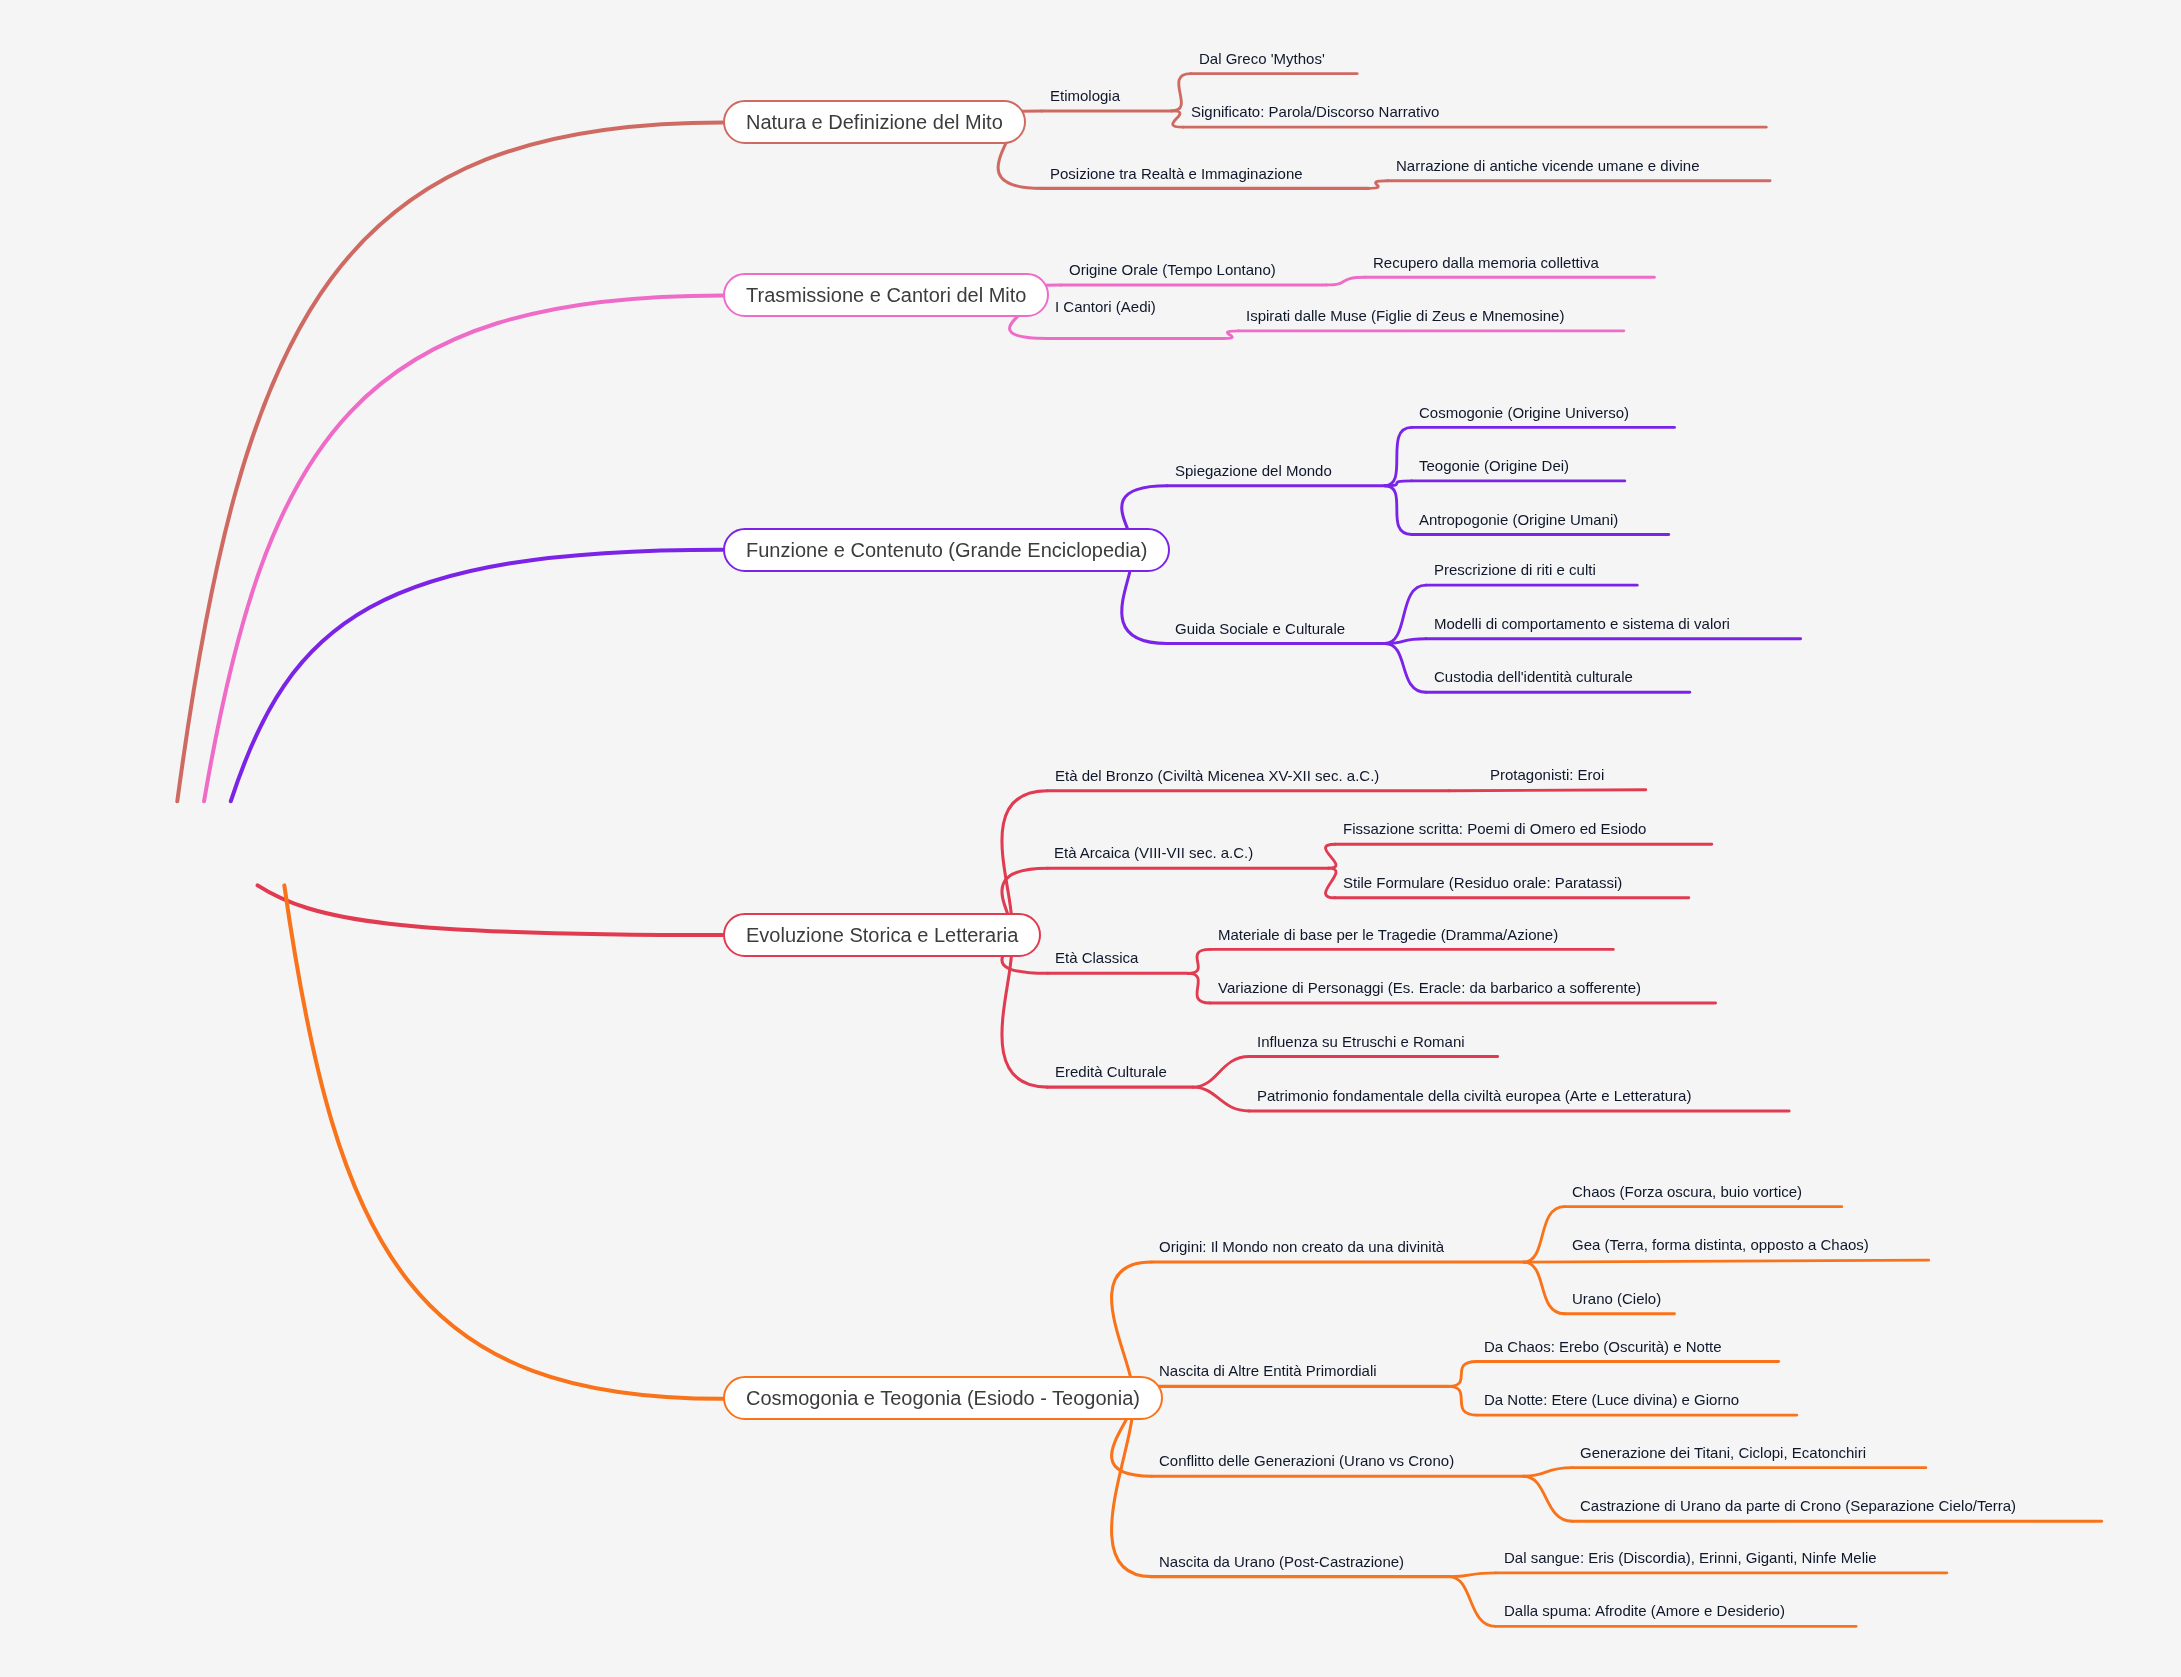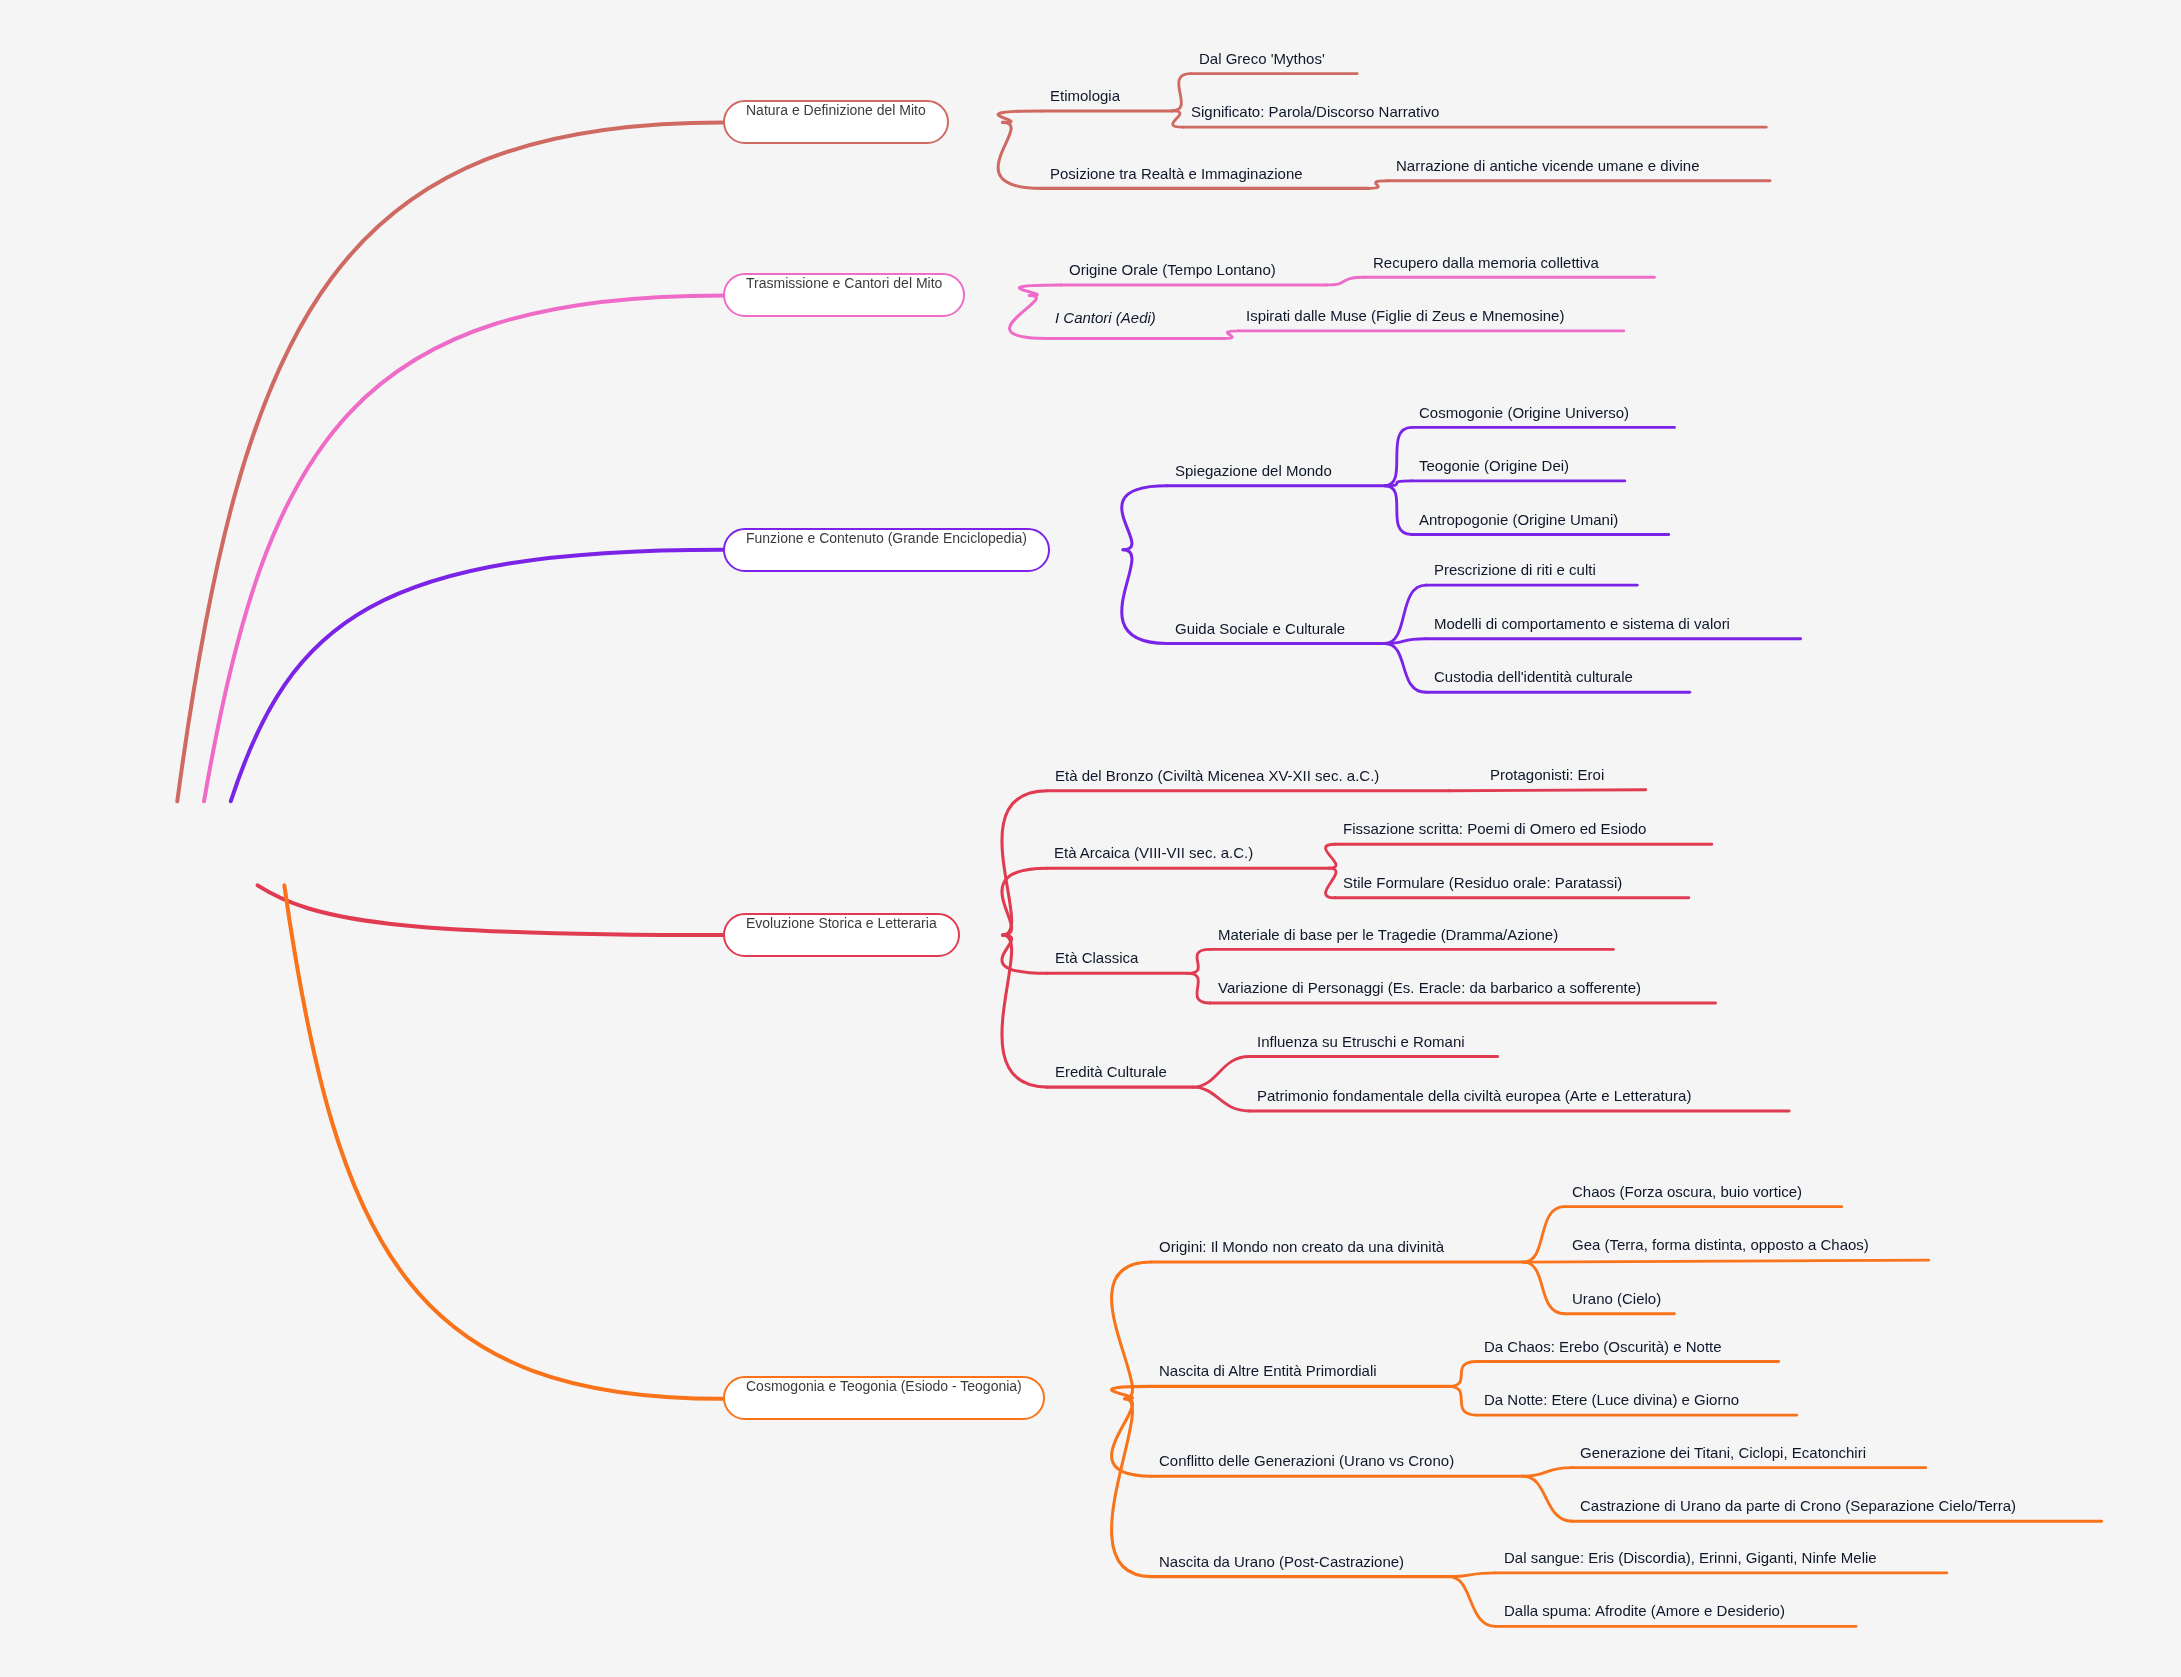--- a/index.html
+++ b/index.html
@@ -41,24 +41,24 @@
     white-space:nowrap;
   }
 
   
   .branch-node{
     position:absolute;
     background:#ffffff;
     border:2.9px solid #cccccc;
     border-radius:955px;
     box-sizing:border-box;
-    display:flex;align-items:flex-start;justify-content:center;
+    display:flex;align-items:center;justify-content:center;
     padding:0 21px;
     white-space:nowrap;
-    font-size:14px;
+    font-size:20px;
     color:#3c3c3c;
   }
 
   
   .leaf-label{
     position:absolute;
     white-space:nowrap;
     color:#0f172a;
     font-size:15px;
     line-height:1;
@@ -294,21 +294,21 @@
     <div class="leaf-label" style="left: 1050px; top: 103px;">Etimologia</div>
     <div class="leaf-label" style="left: 1199px; top: 66px;">Dal Greco 'Mythos'</div>
     <div class="leaf-label" style="left: 1191px; top: 119px;">Significato: Parola/Discorso Narrativo</div>
     <div class="leaf-label" style="left: 1050px; top: 181px;">Posizione tra Realtà e Immaginazione</div>
     <div class="leaf-label" style="left: 1396px; top: 173px;">Narrazione di antiche vicende umane e divine</div>
     <div class="branch-node" style="left: 723px; top: 273px; height: 44px; border-color: rgb(238, 108, 200);">
       <span>Trasmissione e Cantori del Mito</span>
     </div>
     <div class="leaf-label" style="left: 1069px; top: 277px;">Origine Orale (Tempo Lontano)</div>
     <div class="leaf-label" style="left: 1373px; top: 270px;">Recupero dalla memoria collettiva</div>
-    <div class="leaf-label" style="left: 1055px; top: 325px; font-style: italic;">I Cantori (Aedi)</div>
+    <div class="leaf-label" style="left: 1055px; top: 314px;">I Cantori (Aedi)</div>
     <div class="leaf-label" style="left: 1246px; top: 323px;">Ispirati dalle Muse (Figlie di Zeus e Mnemosine)</div>
     <div class="branch-node" style="left: 723px; top: 528px; height: 44px; border-color: rgb(123, 36, 232);">
       <span>Funzione e Contenuto (Grande Enciclopedia)</span>
     </div>
     <div class="leaf-label" style="left: 1175px; top: 478px;">Spiegazione del Mondo</div>
     <div class="leaf-label" style="left: 1419px; top: 420px;">Cosmogonie (Origine Universo)</div>
     <div class="leaf-label" style="left: 1419px; top: 473px;">Teogonie (Origine Dei)</div>
     <div class="leaf-label" style="left: 1419px; top: 527px;">Antropogonie (Origine Umani)</div>
     <div class="leaf-label" style="left: 1175px; top: 636px;">Guida Sociale e Culturale</div>
     <div class="leaf-label" style="left: 1434px; top: 577px;">Prescrizione di riti e culti</div>

